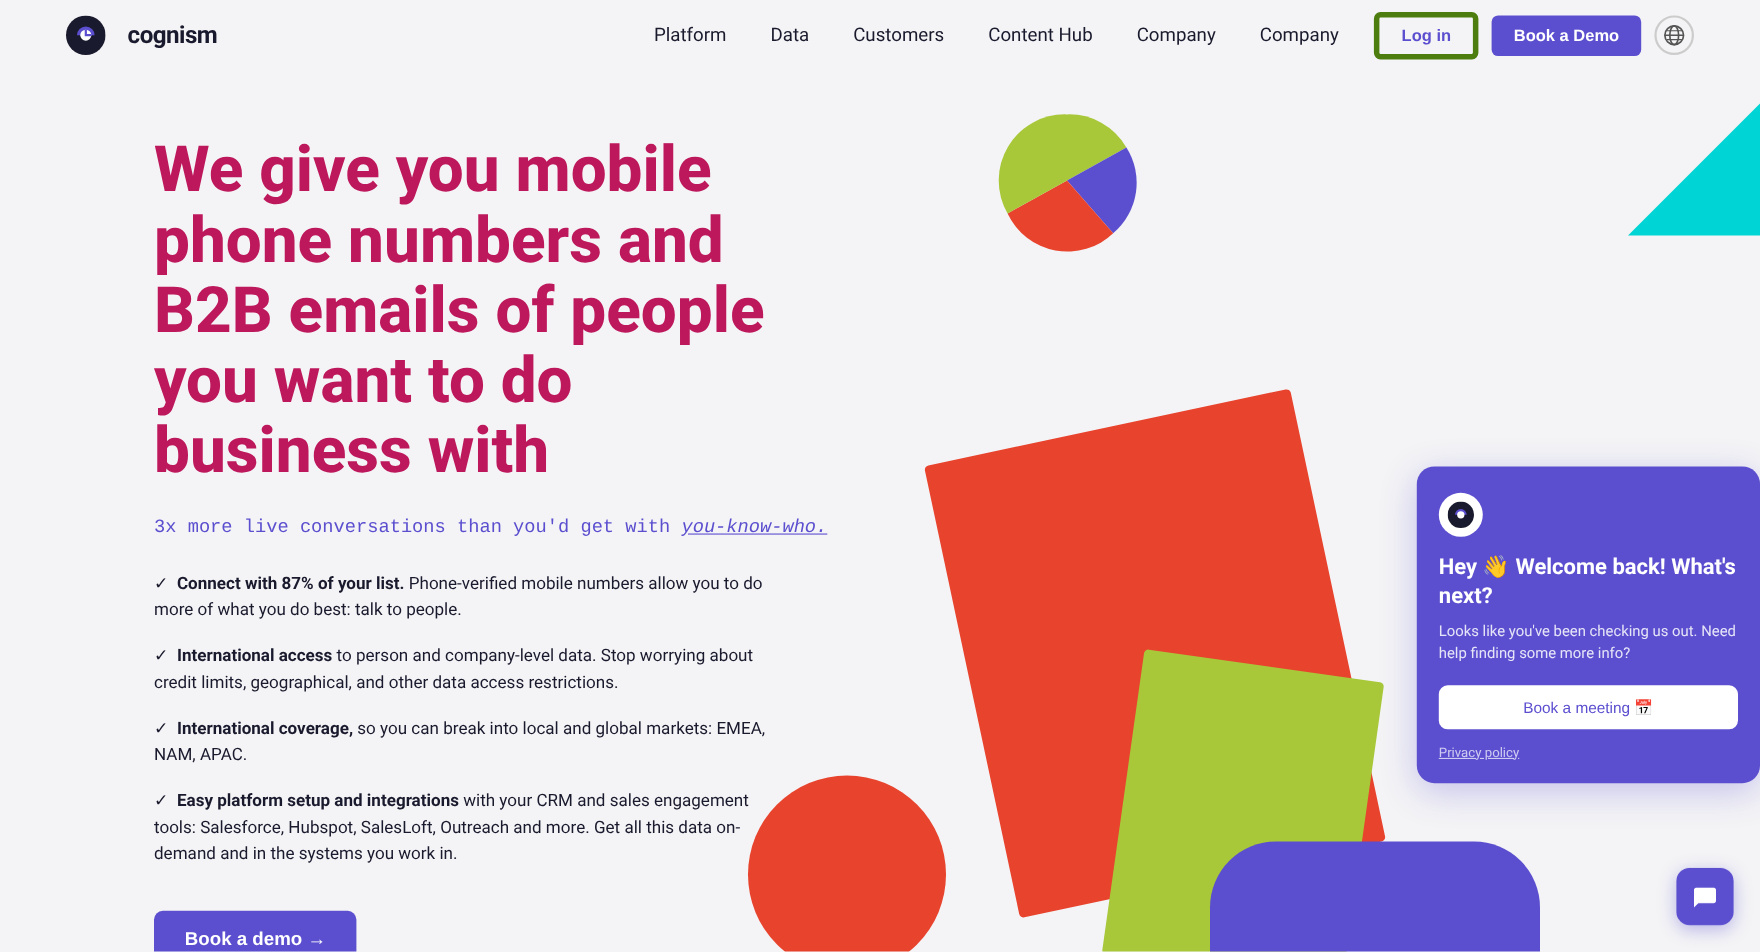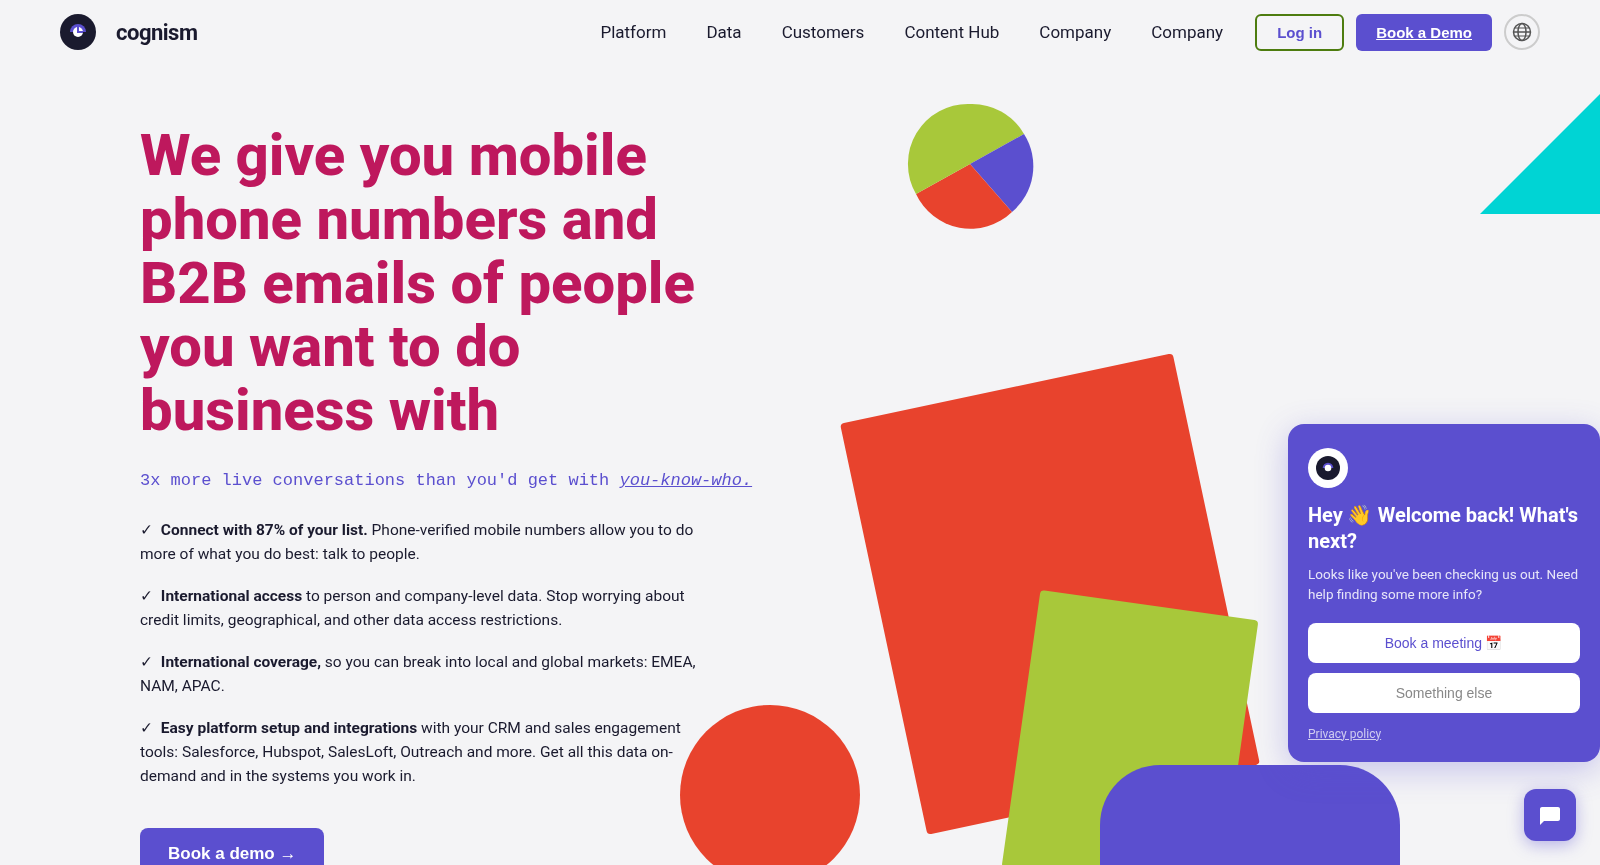--- a/index.html
+++ b/index.html
@@ -51,38 +51,37 @@
       font-weight: 400;
       cursor: pointer;
     }
     .nav-actions {
       display: flex;
       align-items: center;
       gap: 12px;
     }
     .btn-login {
       padding: 8px 20px;
-      border: 2px solid #4d7c0f;
+      border: 5px solid #4d7c0f;
       color: #5b4fcf;
       background: transparent;
       border-radius: 6px;
       font-size: 15px;
       font-weight: 600;
       cursor: pointer;
     }
     .btn-demo-nav {
       padding: 10px 20px;
       background: #5b4fcf;
       color: #fff;
       border: none;
       border-radius: 6px;
       font-size: 15px;
       font-weight: 600;
       cursor: pointer;
-      text-decoration: underline;
     }
     .globe-btn {
       width: 36px;
       height: 36px;
       border: 2px solid #ccc;
       border-radius: 50%;
       background: transparent;
       display: flex;
       align-items: center;
       justify-content: center;
@@ -394,21 +393,20 @@
       <div class="chat-logo">
         <svg class="chat-logo-icon" viewBox="0 0 36 36" fill="none">
           <circle cx="18" cy="18" r="18" fill="#1a1a2e"></circle>
           <path d="M10 18 A8 8 0 0 1 26 18" fill="#5b4fcf"></path>
           <circle cx="18" cy="18" r="5" fill="#fff"></circle>
         </svg>
       </div>
       <h3 class="chat-title">Hey 👋 Welcome back! What's next?</h3>
       <p class="chat-subtitle">Looks like you've been checking us out. Need help finding some more info?</p>
       <button class="chat-btn">Book a meeting 📅</button>
-      <button class="chat-btn-secondary">Something else</button>
       <a class="chat-privacy">Privacy policy</a>
     </div>
   </div>
 </div>
 
 <div class="chat-bubble-btn">
   <svg viewBox="0 0 24 24" fill="none">
     <path d="M4 4h16c1.1 0 2 .9 2 2v10c0 1.1-.9 2-2 2H6l-4 4V6c0-1.1.9-2 2-2z" fill="#fff"></path>
   </svg>
 </div>

